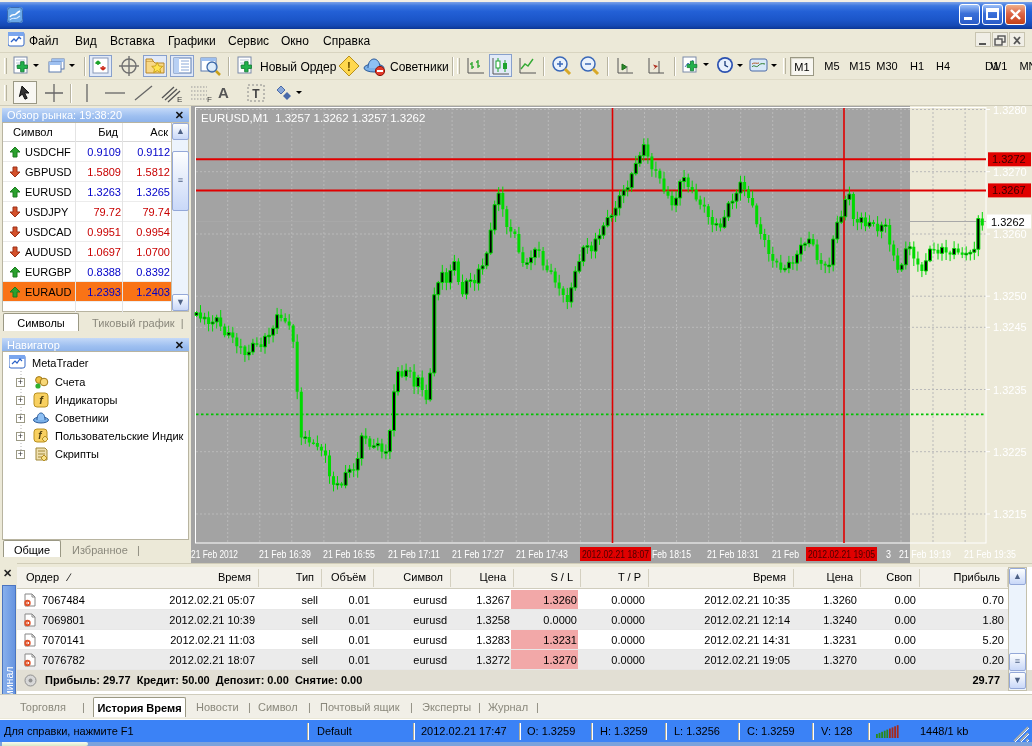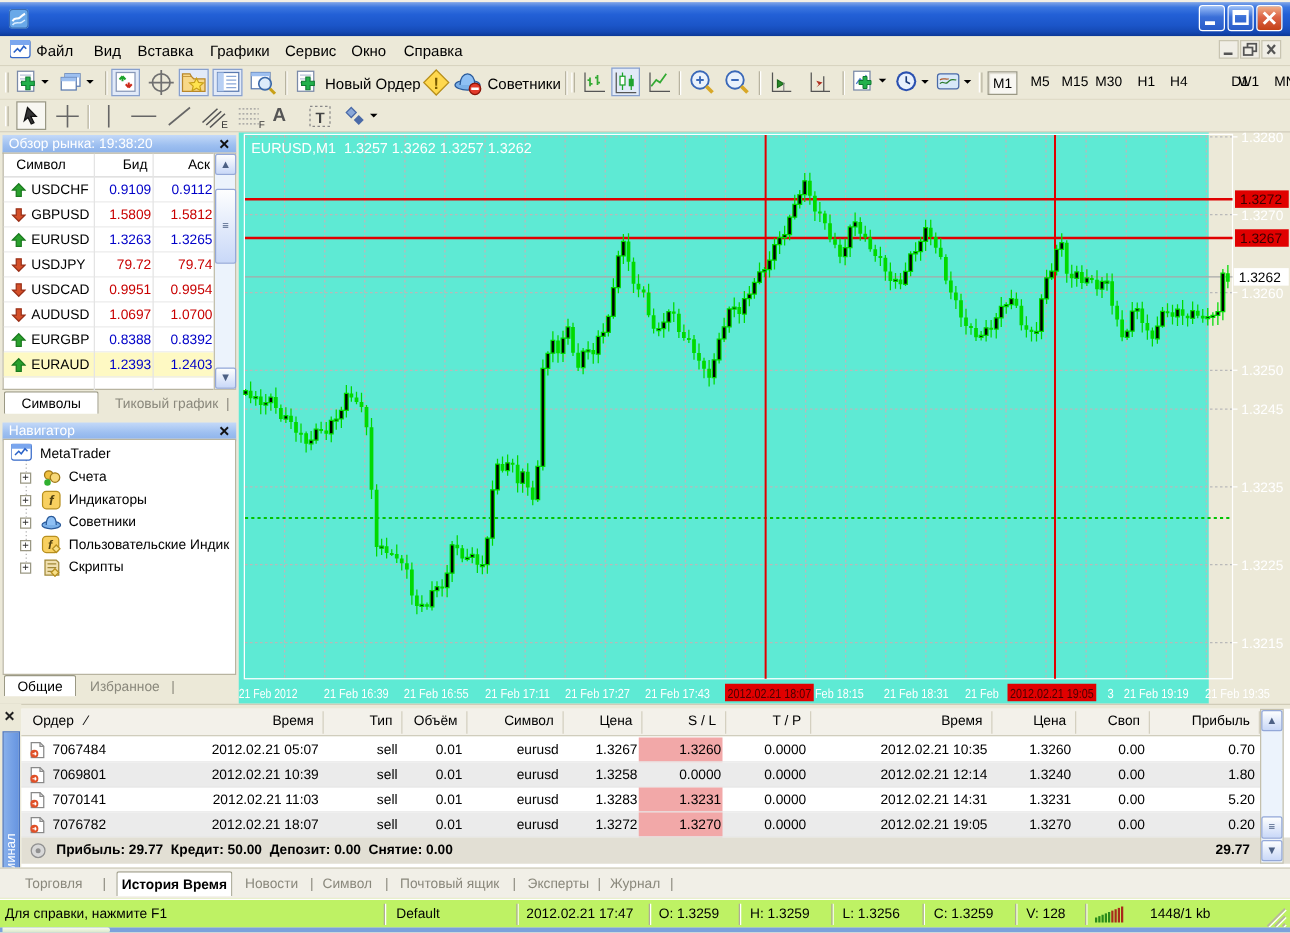--- a/index.html
+++ b/index.html
@@ -32,34 +32,34 @@
 .up{color:#0000c8}.dn{color:#c80000}
 .colline{position:absolute;top:0;width:1px;background:#e4e4e4}
 
 .tabact{position:absolute;background:#fff;border:1px solid #9a9884;border-bottom:none;border-radius:2px 2px 0 0;font-size:11px;color:#000;text-align:center}
 .tabina{position:absolute;font-size:11px;color:#8a887c}
 
 #navbody{left:2px;top:351px;width:187px;height:189px;background:#fff;border:1px solid #b8b4a0}
 .tree{position:absolute;font-size:11px;color:#000}
 .plus{position:absolute;width:9px;height:9px;border:1px solid #9a9884;background:#fff;font-size:9px;line-height:7px;text-align:center;color:#333}
 
-#chart{left:191px;top:106px;width:776px;height:457px;background:#5eead4}
+#chart{left:191px;top:106px;width:719px;height:457px;background:#a3a3a3}
 
 #term{left:0;top:567px;width:1032px;height:127px;background:#fff}
 #termstrip{left:0;top:563px;width:17px;height:155px;background:#ece9d8}
 .thead{position:absolute;top:0;height:22px;background:#f3f1ea;border-bottom:1px solid #d0cdbd;font-size:11px;color:#000}
 .tcell{position:absolute;font-size:11px;color:#000;text-align:right}
 .trow{position:absolute;left:17px;width:991px;height:20px}
 .alt{background:#ebebeb}
 .pink{background:#f2a8a8}
 #sumrow{position:absolute;left:17px;top:103px;width:1015px;height:21px;background:#e2dfd4;font-size:11px;font-weight:bold;padding-top:4px}
 
 #ttabs{left:0;top:694px;width:1032px;height:24px;background:#f1efe7;border-top:1px solid #d0cdbd}
 
-#status{left:0;top:719px;width:1032px;height:23px;background:#bef264;border-top:1px solid #fff;font-size:11px}
+#status{left:0;top:719px;width:1032px;height:23px;background:#3b82f6;border-top:1px solid #fff;font-size:11px}
 .sdiv{position:absolute;top:3px;height:17px;width:2px;border-left:1px solid #b0ac98;border-right:1px solid #fff}
 .stx{position:absolute;top:5px;color:#000}
 #btmbar{left:0;top:742px;width:1032px;height:4px;background:#7aa2dc}
 .scrollbar{background:#ecf3fc}
 .sbtn{position:absolute;left:0;width:17px;height:17px;background:linear-gradient(#fdfefe,#c9d8f8);border:1px solid #94a8d8;border-radius:2px;color:#4d6185;font-size:9px;text-align:center;line-height:15px}
 </style></head><body>
 <div id="root">
     <div class="ab" id="titlebar">
       <svg class="ab" style="left:7px;top:7px" width="16" height="16">
         <rect width="16" height="16" rx="3" fill="#69a8e8"></rect>
@@ -329,21 +329,21 @@
           <span class="bid dn" style="right:1px">1.0700</span>
         </div>
         <div class="mwrow" style="top:139px;">
           <svg class="ab" style="left:6px;top:4px" width="12" height="12">
             <path d="M6 1l5 5H8v5H4V6H1z" fill="#2aa12e" stroke="#1a7a1e"></path>
           </svg>
           <span class="mwsym">EURGBP</span>
           <span class="bid up" style="right:50px">0.8388</span>
           <span class="bid up" style="right:1px">0.8392</span>
         </div>
-        <div class="mwrow" style="top:159px;background:#fef9c3;">
+        <div class="mwrow" style="top:159px;background:#f97316;">
           <svg class="ab" style="left:6px;top:4px" width="12" height="12">
             <path d="M6 1l5 5H8v5H4V6H1z" fill="#2aa12e" stroke="#1a7a1e"></path>
           </svg>
           <span class="mwsym">EURAUD</span>
           <span class="bid up" style="right:50px">1.2393</span>
           <span class="bid up" style="right:1px">1.2403</span>
         </div>
         <div class="colline" style="left:72px;height:190px"></div>
         <div class="colline" style="left:119px;height:190px"></div>
       </div>

